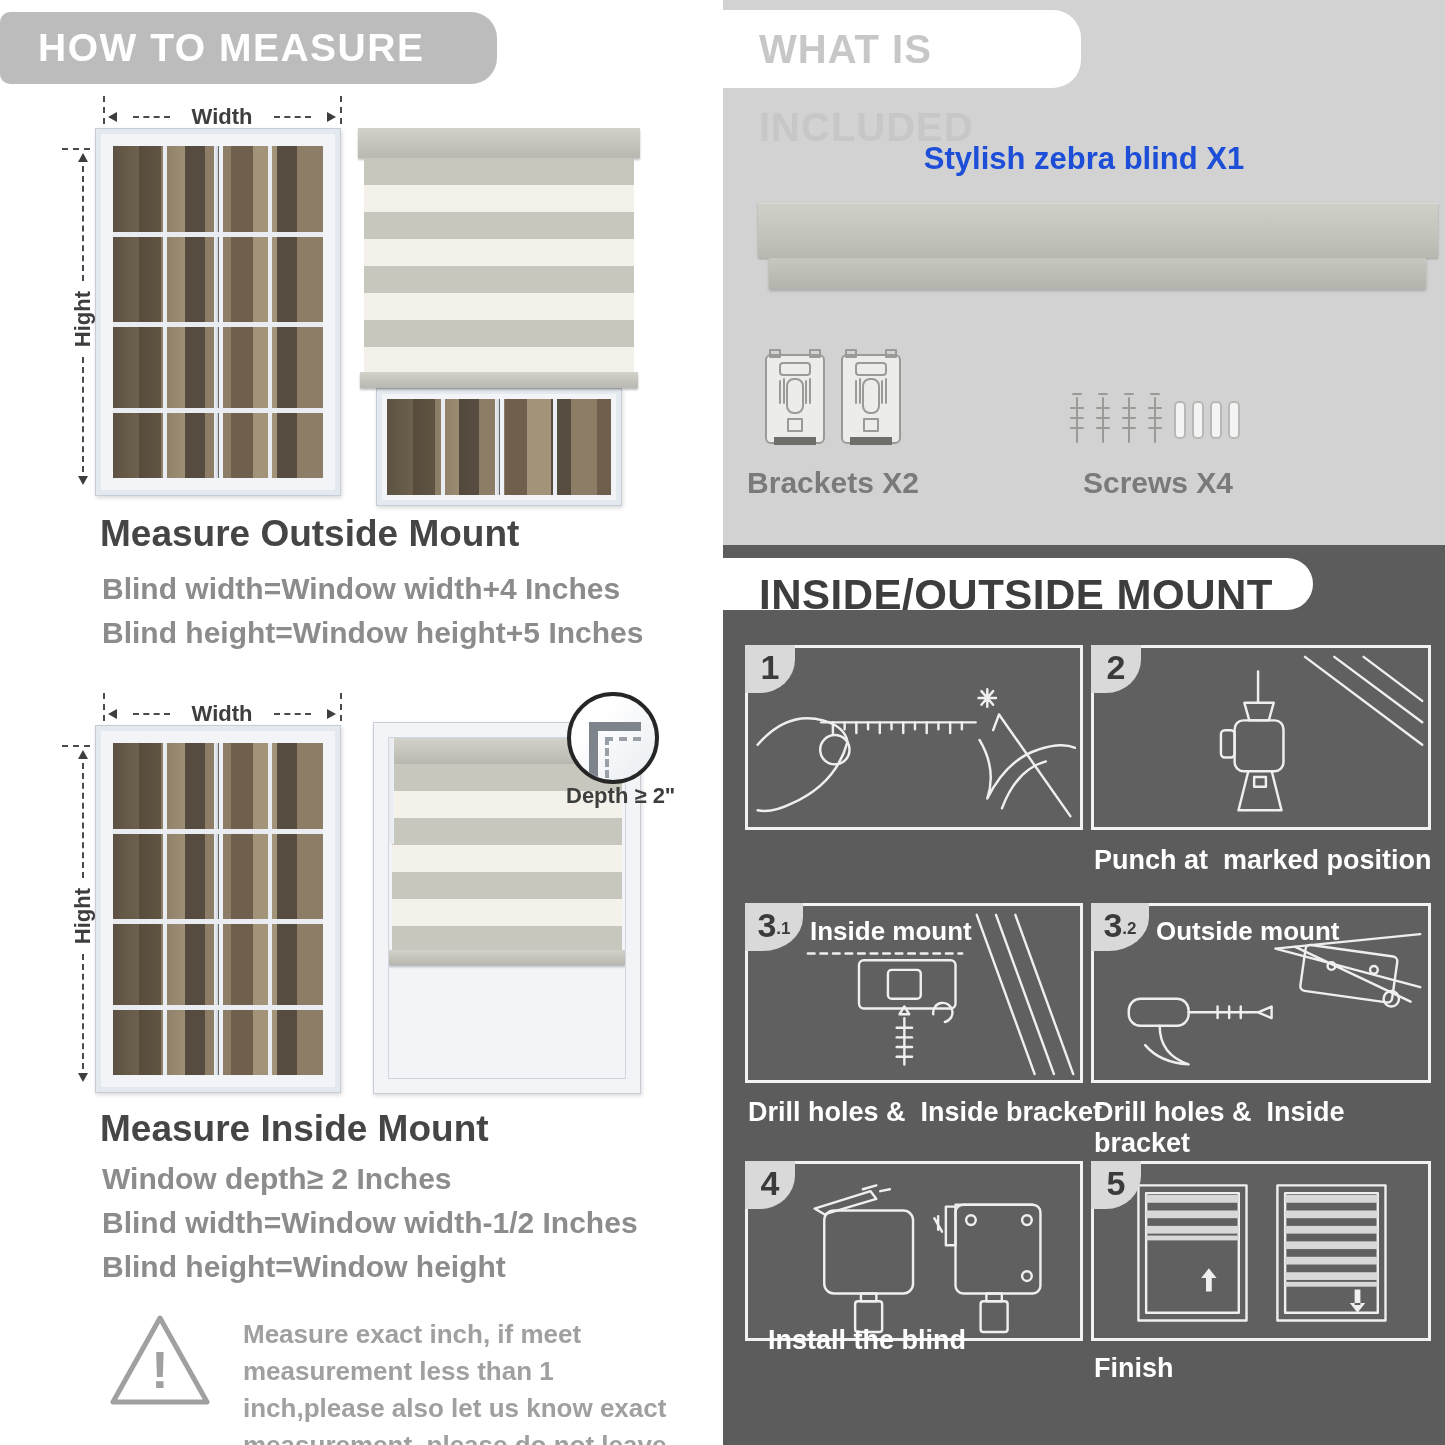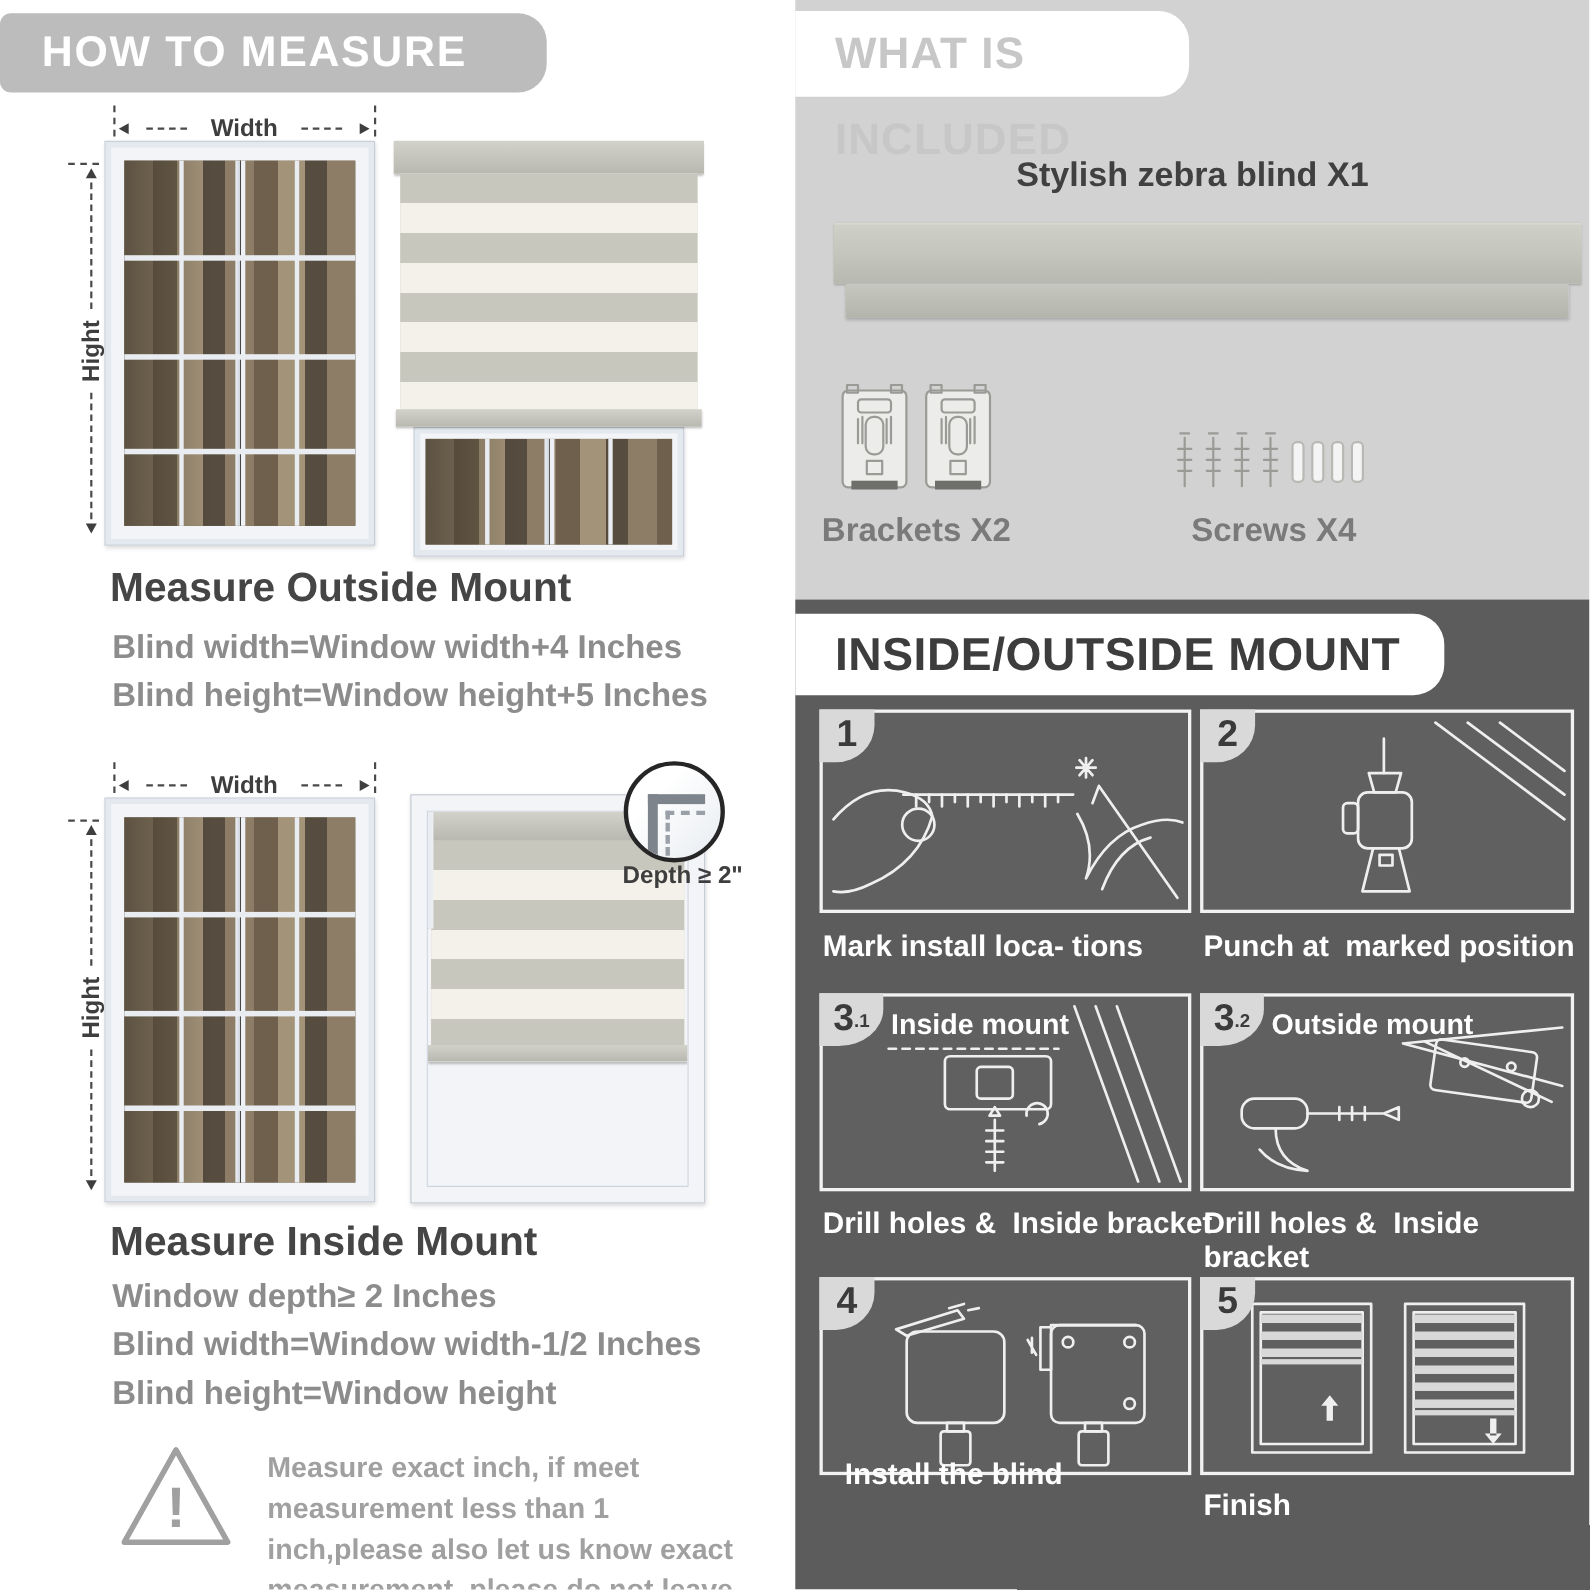--- a/index.html
+++ b/index.html
@@ -62,33 +62,33 @@
   .depth-label { position:absolute; font-size:22px; font-weight:bold; color:#3e3e3e; z-index:6; }
 
   
   #right-panel { position:absolute; left:723px; top:0; width:722px; height:1445px; }
   #included-section { position:absolute; left:0; top:0; width:722px; height:545px; background:#d2d2d2; }
   .banner-included { position:absolute; left:0; top:10px; width:358px; height:78px;
     background:#ffffff; border-radius:0 28px 28px 0;
     color:#c7c7c7; font-size:40px; font-weight:bold; letter-spacing:1px;
     line-height:78px; padding-left:36px; }
   .product-title { position:absolute; left:0; top:141px; width:722px; text-align:center;
-    font-size:31px; font-weight:bold; color:#404040; }
+    font-size:31px; font-weight:bold; color:#1d4ed8; }
   .cassette-top { position:absolute; left:35px; top:203px; width:680px; height:55px;
     background:linear-gradient(180deg,#cfd0c8 0%,#c3c4bc 55%,#b7b8b0 100%);
     box-shadow:inset 0 1px 0 #dddcd4, 0 1px 2px rgba(0,0,0,.25); }
   .cassette-bottom { position:absolute; left:46px; top:258px; width:657px; height:31px;
     background:linear-gradient(180deg,#c6c7bf,#b3b4ac);
     box-shadow:0 2px 3px rgba(0,0,0,.2); }
   .included-item { position:absolute; top:330px; height:170px; display:flex;
     flex-direction:column; align-items:center; justify-content:flex-end; }
   .included-label { font-size:30px; font-weight:bold; color:#7a7a7a; margin-top:14px; white-space:nowrap; }
 
   #mount-section { position:absolute; left:0; top:545px; width:722px; height:900px; background:#5c5c5c; }
-  .banner-mount { position:absolute; left:0; top:13px; width:590px; height:74px;
+  .banner-mount { position:absolute; left:0; top:13px; width:590px; height:52px;
     background:#ffffff; border-radius:0 28px 28px 0;
     color:#3d3d3d; font-size:42px; font-weight:bold; letter-spacing:.5px;
     line-height:74px; padding-left:36px; }
   .tile { position:absolute; border:3px solid #f2f2f2; background:#606060; }
   .badge { position:absolute; left:-3px; top:-3px; width:50px; height:48px;
     background:#d9d9d9; border-radius:0 0 70% 0; display:flex; align-items:flex-start;
     justify-content:center; z-index:3; }
   .badge .n { font-size:34px; font-weight:bold; color:#3b3b3b; line-height:44px; }
   .badge .sub { font-size:17px; font-weight:bold; color:#3b3b3b; line-height:52px; }
   .tile-label { position:absolute; left:62px; top:10px; font-size:26px; font-weight:bold; color:#ffffff; z-index:3; }
@@ -286,21 +286,20 @@
           <path d="M5,95 Q35,60 72,70 Q94,76 97,92 Q85,135 40,155 Q20,165 5,162"></path>
           <circle cx="84" cy="100" r="15"></circle>
           <path d="M70,72 H228"></path>
           <path d="M82,72 v11 M94,72 v7 M106,72 v11 M118,72 v7 M130,72 v11 M142,72 v7 M154,72 v11 M166,72 v7 M178,72 v11 M190,72 v7 M202,72 v11 M214,72 v7"></path>
           <path d="M240,56 v-18 M231,47 h18 M234,40 l12,14 M246,40 l-12,14"></path>
           <path d="M325,168 L252,64 M252,64 l-6,16"></path>
           <path d="M232,90 Q250,120 240,150 Q260,110 292,100 Q315,92 330,98"></path>
           <path d="M255,160 Q270,120 300,112"></path>
         </svg>
       </div>
-      <div class="caption" style="left:25px; top:300px;">Mark install loca- tions</div>
 
       <div class="tile" style="left:368px; top:100px; width:340px; height:185px;">
         <div class="badge">
             <span class="n">2</span>
           </div>
         <svg class="art" viewBox="0 0 330 175">
           <path d="M210,5 L330,95 M240,5 L330,72 M270,5 L330,50"></path>
           <path d="M162,20 v32"></path>
           <path d="M148,52 h30 l-5,18 h-20 z"></path>
           <rect x="138" y="70" width="50" height="52" rx="9"></rect>

